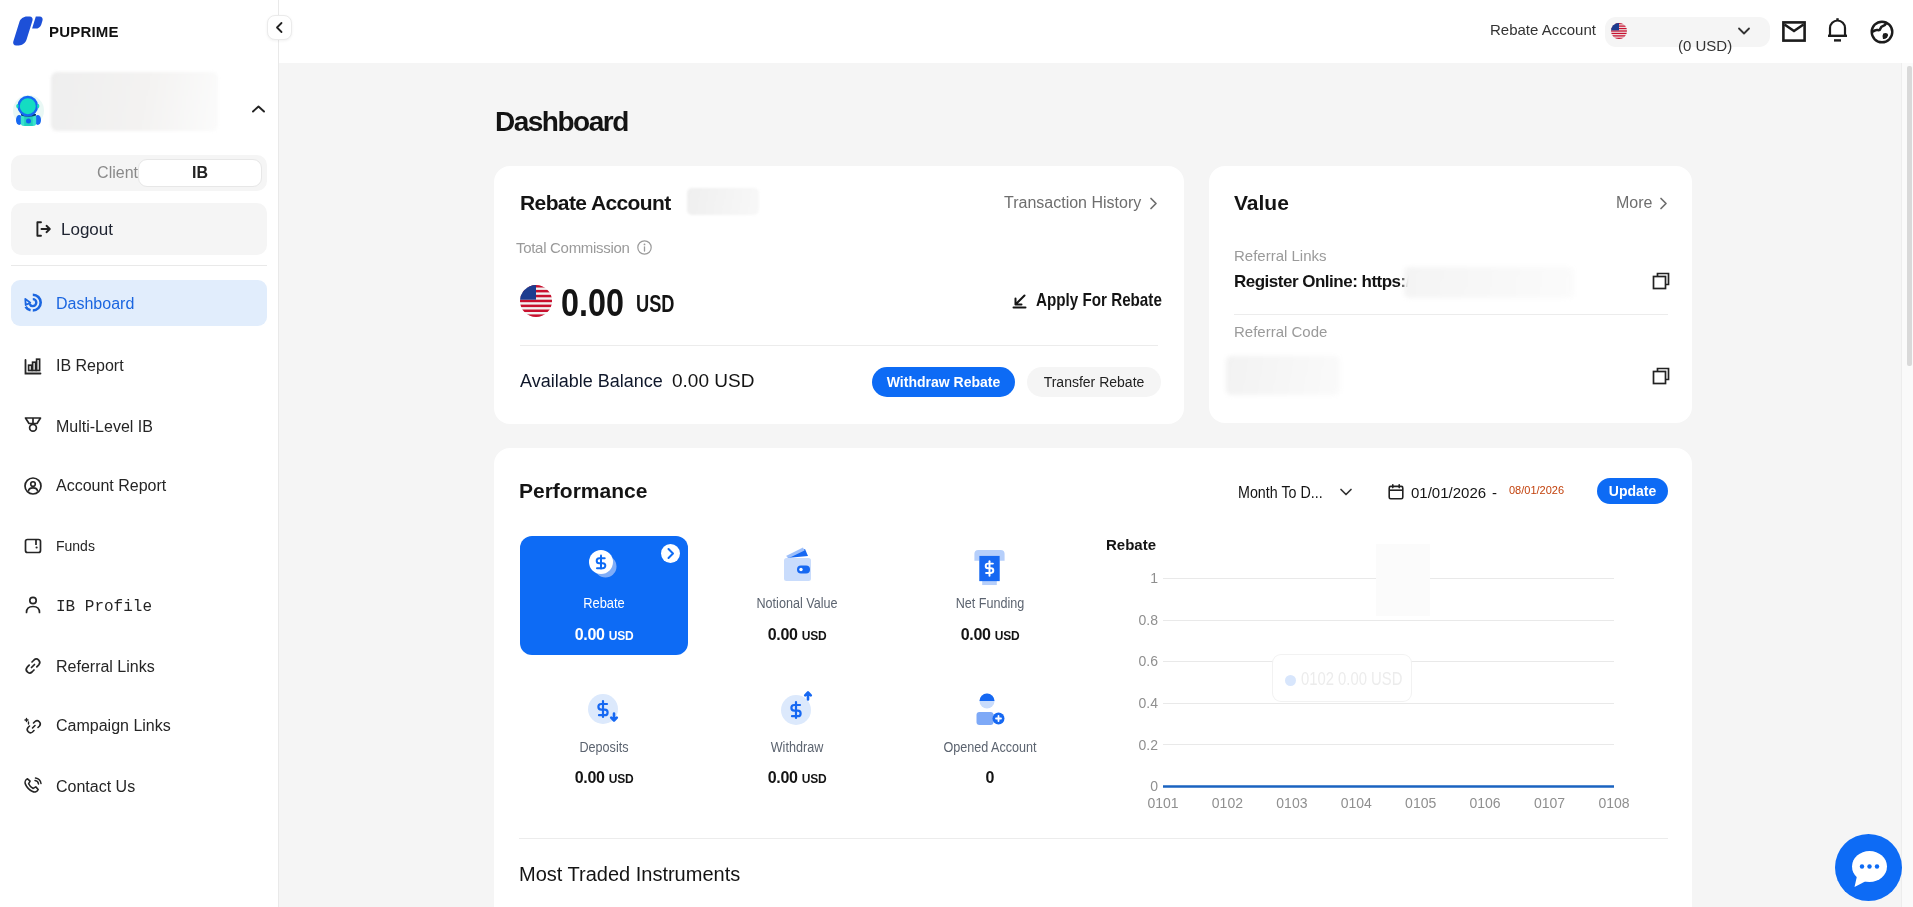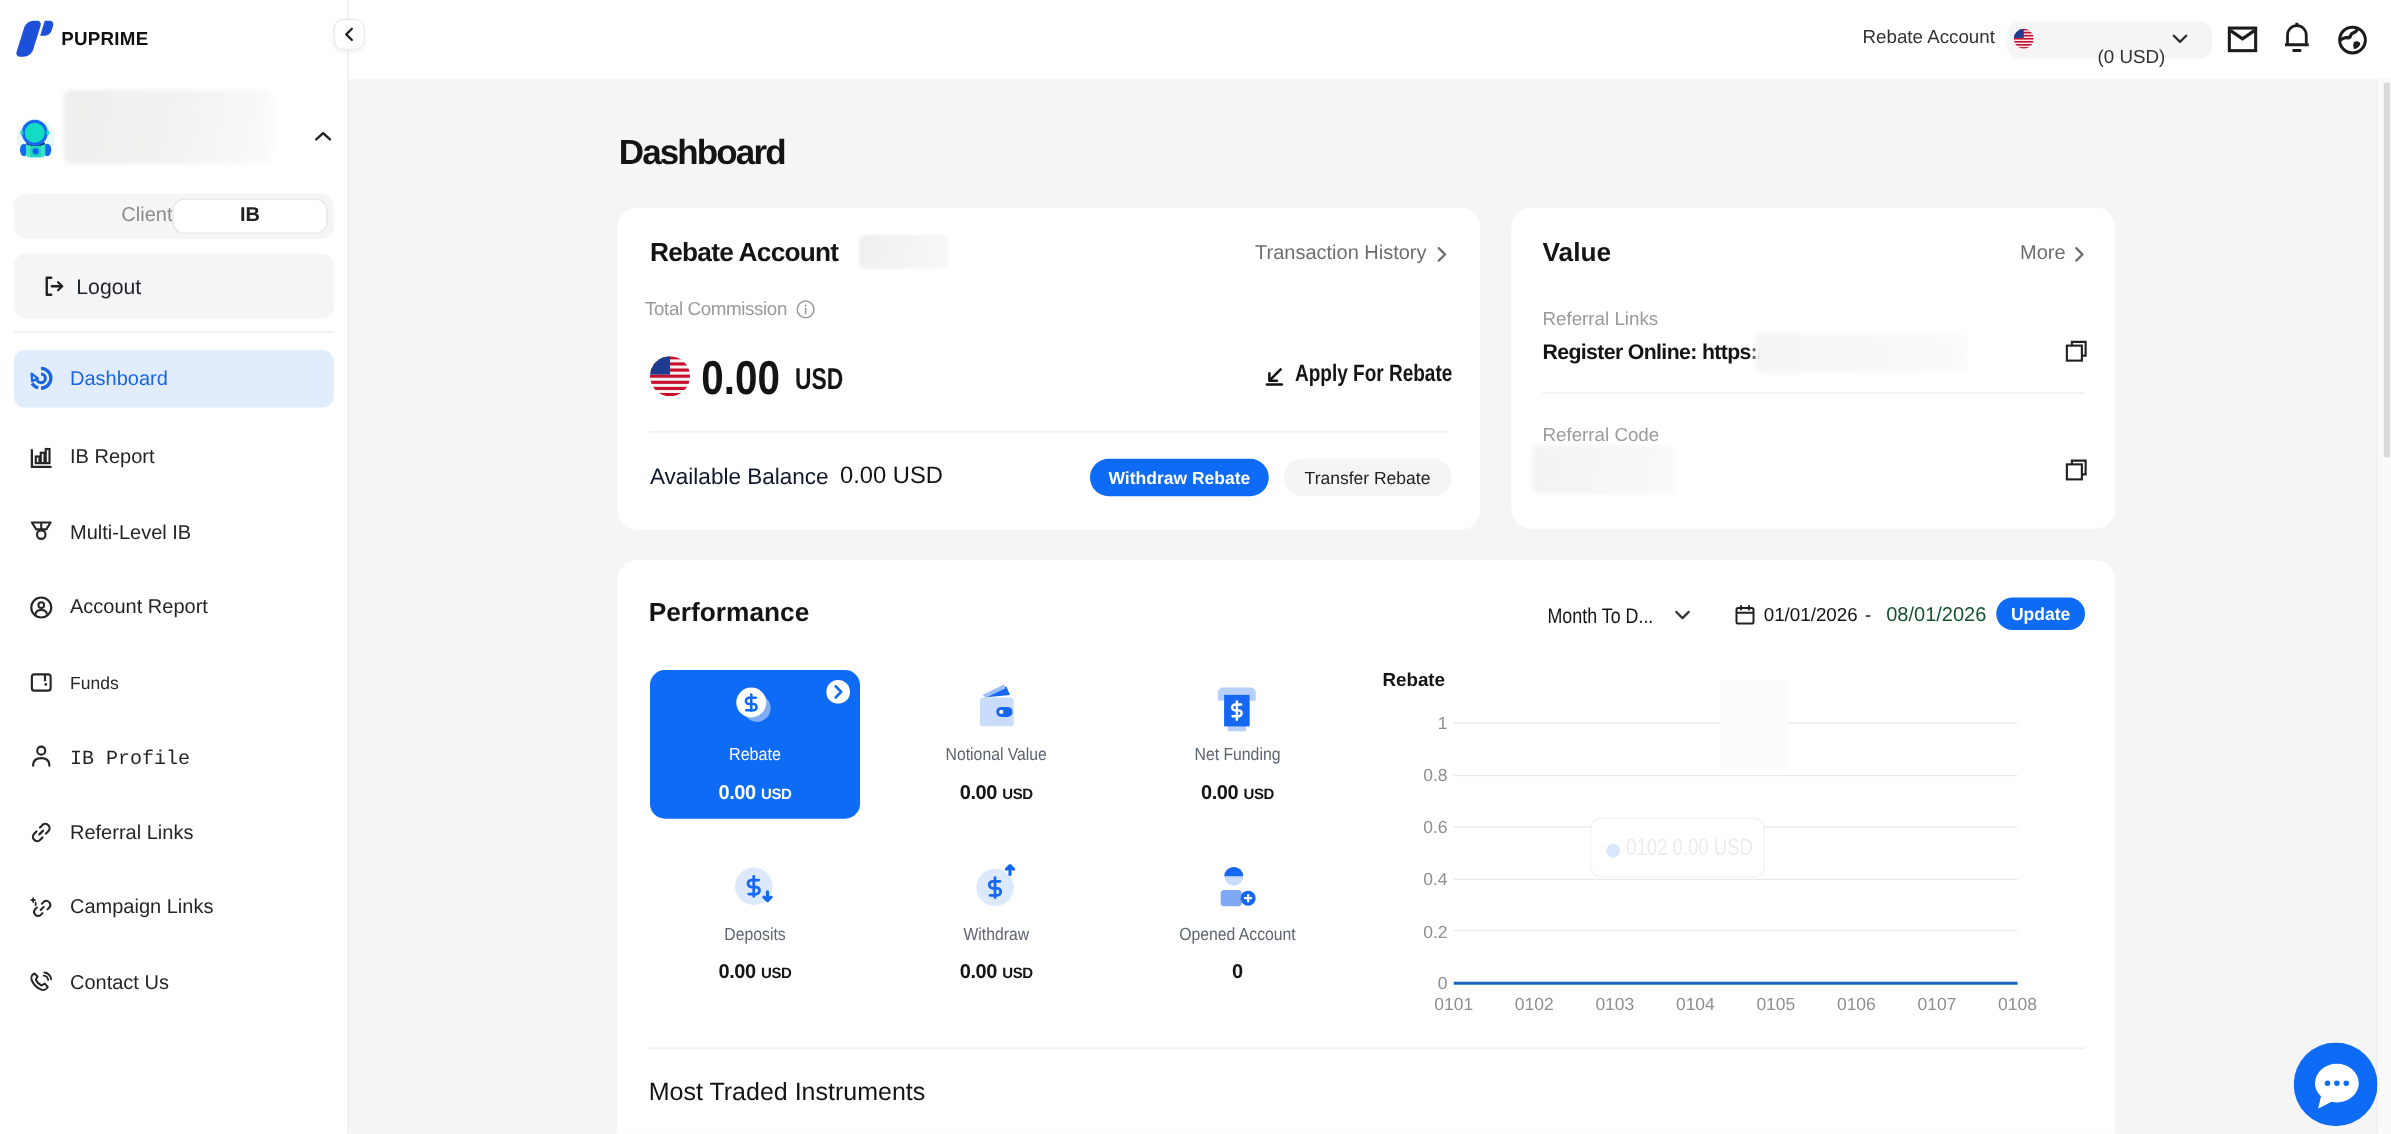--- a/index.html
+++ b/index.html
@@ -244,42 +244,42 @@
   </svg>
 
 <div class="abs" style="left:1234px; top:247px; font-size:15px; color:#9a9a9a;">Referral Links</div>
 <div class="abs" style="left:1234px; top:272px; font-size:17px; font-weight:bold; letter-spacing:-0.5px; color:#141414;">Register Online: https:/</div>
 <div class="abs" style="left:1404px; top:267px; width:170px; height:31px; border-radius:5px; background:linear-gradient(100deg,#f4f4f4,#fbfbfb); filter:blur(2px);"></div>
 <svg class="abs" style="left:1652px; top:272px;" width="18" height="18" viewBox="0 0 18 18">
   <rect x="1.5" y="4.5" width="12" height="12" fill="none" stroke="#222" stroke-width="1.7"></rect>
   <path d="M5.5 4.5 V1.5 H16.5 V12.5 H13.5" fill="none" stroke="#222" stroke-width="1.7"></path>
 </svg>
 <div class="abs" style="left:1234px; top:314px; width:434px; height:1px; background:#ececec;"></div>
-<div class="abs" style="left:1234px; top:340px; font-size:15px; color:#9a9a9a;">Referral Code</div>
+<div class="abs" style="left:1234px; top:323px; font-size:15px; color:#9a9a9a;">Referral Code</div>
 <div class="abs" style="left:1226px; top:356px; width:114px; height:39px; border-radius:5px; background:linear-gradient(100deg,#f2f2f2,#fafafa); filter:blur(2px);"></div>
 <svg class="abs" style="left:1652px; top:367px;" width="18" height="18" viewBox="0 0 18 18">
   <rect x="1.5" y="4.5" width="12" height="12" fill="none" stroke="#222" stroke-width="1.7"></rect>
   <path d="M5.5 4.5 V1.5 H16.5 V12.5 H13.5" fill="none" stroke="#222" stroke-width="1.7"></path>
 </svg>
 
 
 <div class="card" style="left:494px; top:448px; width:1198px; height:459px; border-radius:16px 16px 0 0;"></div>
 <div class="abs" style="left:519px; top:479px; font-size:21px; font-weight:bold; color:#141414;">Performance</div>
 <div class="abs" style="left:1238px; top:483px; font-size:17px; color:#141414; transform:scaleX(0.84); transform-origin:left top;">Month To D...</div>
 <svg class="abs" style="left:1339px; top:487px;" width="14" height="10" viewBox="0 0 14 10">
     <path d="M2 2.5 L7 7.5 L12 2.5" fill="none" stroke="#333" stroke-width="1.7" stroke-linecap="round" stroke-linejoin="round"></path>
   </svg>
 <svg class="abs" style="left:1388px; top:484px;" width="16" height="16" viewBox="0 0 16 16">
   <rect x="1.2" y="2.4" width="13.6" height="12.4" rx="1.5" fill="none" stroke="#222" stroke-width="1.6"></rect>
   <path d="M1.5 6.2 H14.5" stroke="#222" stroke-width="1.6"></path>
   <path d="M4.8 0.8 V3.6 M11.2 0.8 V3.6" stroke="#222" stroke-width="1.6" stroke-linecap="round"></path>
 </svg>
 <div class="abs" style="left:1411px; top:484px; font-size:15px; color:#141414;">01/01/2026</div>
 <div class="abs" style="left:1492px; top:484px; font-size:15px; color:#141414;">-</div>
-<div class="abs" style="left:1509px; top:484px; font-size:16px; color:#14532d;">08/01/2026</div>
+<div class="abs" style="left:1509px; top:484px; font-size:11px; color:#c2410c;">08/01/2026</div>
 <div class="abs" style="left:1597px; top:478px; width:71px; height:26px; background:#0d6bf5; border-radius:13px; text-align:center; line-height:26px; font-size:14px; font-weight:bold; color:#fff;">Update</div>
 
 
 <div class="abs" style="left:520px; top:536px; width:168px; height:119px; background:#0d6bf5; border-radius:12px;"></div>
 <circle></circle>
 <svg class="abs" style="left:586px; top:548px;" width="36" height="36" viewBox="0 0 36 36">
   <circle cx="19.5" cy="18.5" r="11" fill="#7fadf8"></circle>
   <circle cx="15" cy="14" r="12" fill="#fff"></circle>
   <g stroke="#0d6bf5" stroke-width="2" fill="none" stroke-linecap="round">
     <path d="M15 7.5 V20.5"></path>

